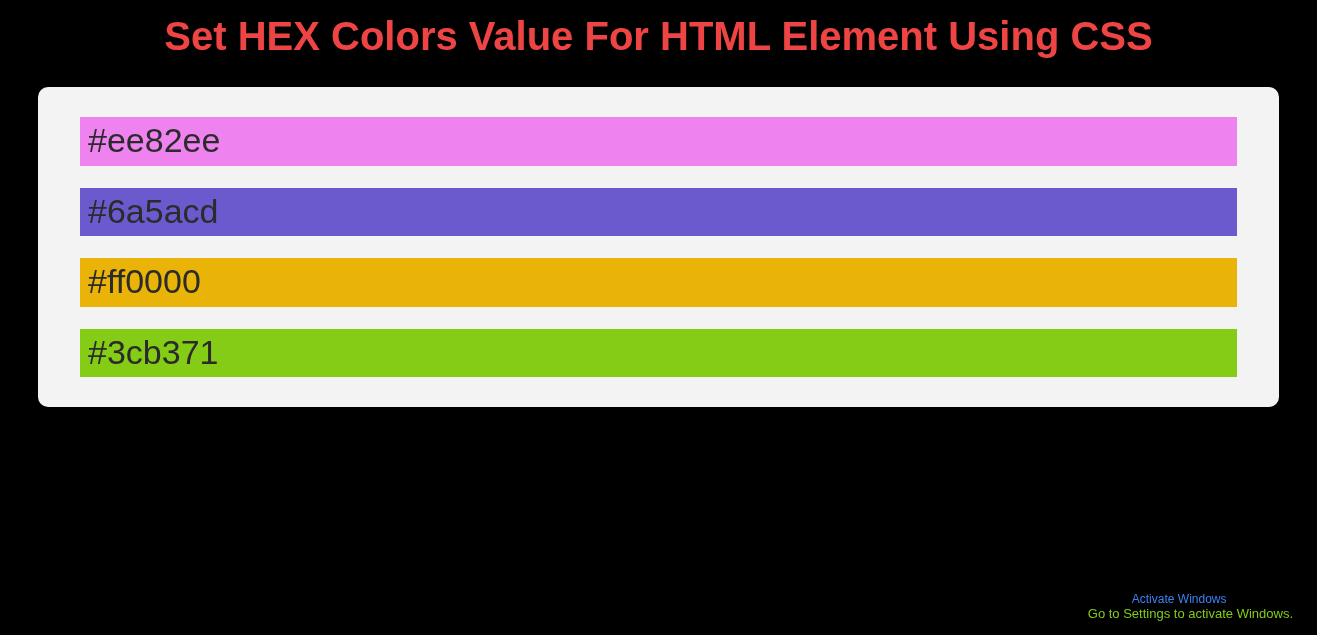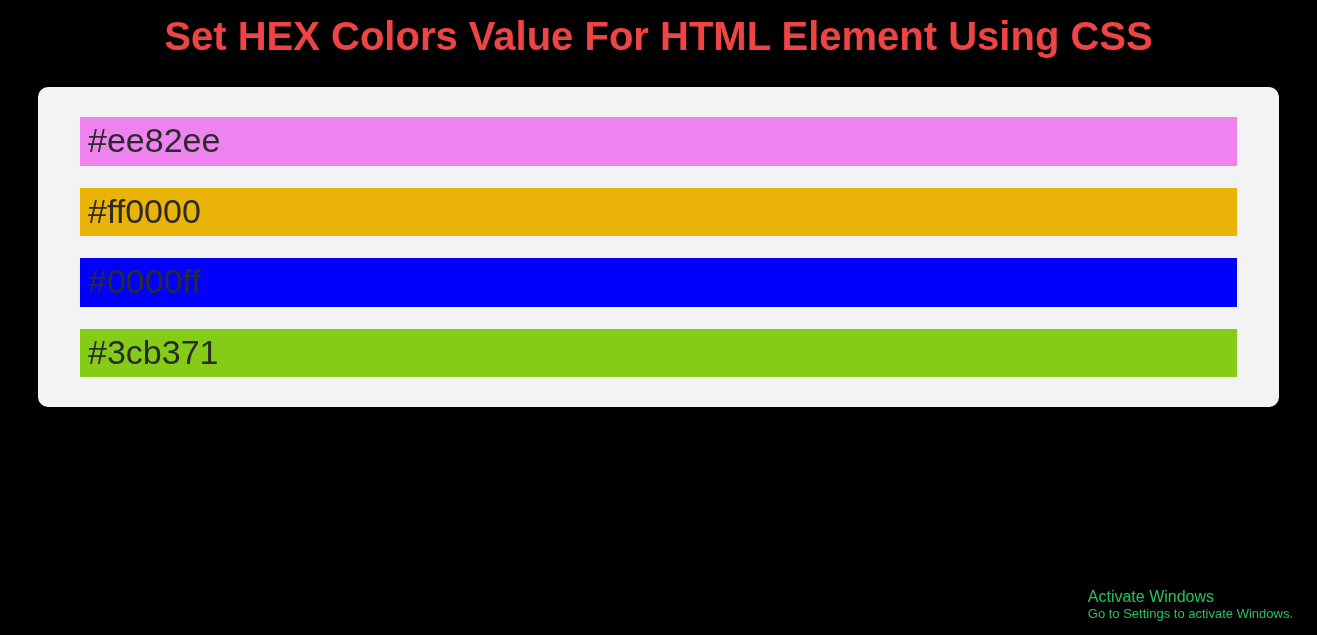--- a/index.html
+++ b/index.html
@@ -40,38 +40,39 @@
     }
     .watermark {
       position: absolute;
       bottom: 14px;
       right: 24px;
       text-align: left;
       color: #8a8a8a;
       font-family: "Segoe UI", Arial, sans-serif;
     }
     .watermark-title {
-      font-size: 16px;
-      color: #22c55e;
+      font-size: 12px;
+      color: #3b82f6;
       font-weight: 400;
+      margin-left: 44px;
     }
     .watermark-sub {
       font-size: 13px;
-      color: #22c55e;
+      color: #84cc16;
       margin-top: 0px;
     }
   </style>
 </head>
 <body>
 
 <h1 class="page-title">Set HEX Colors Value For HTML Element Using CSS</h1>
 
 <div class="container">
   <div class="color-bar" style="background-color:#ee82ee">#ee82ee</div>
+  <div class="color-bar" style="background-color:#6a5acd">#6a5acd</div>
   <div class="color-bar" style="background-color:#eab308">#ff0000</div>
-  <div class="color-bar" style="background-color:#0000ff">#0000ff</div>
   <div class="color-bar" style="background-color:#84cc16">#3cb371</div>
 </div>
 
 <div class="watermark">
   <div class="watermark-title">Activate Windows</div>
   <div class="watermark-sub">Go to Settings to activate Windows.</div>
 </div>
 
 </body></html>

